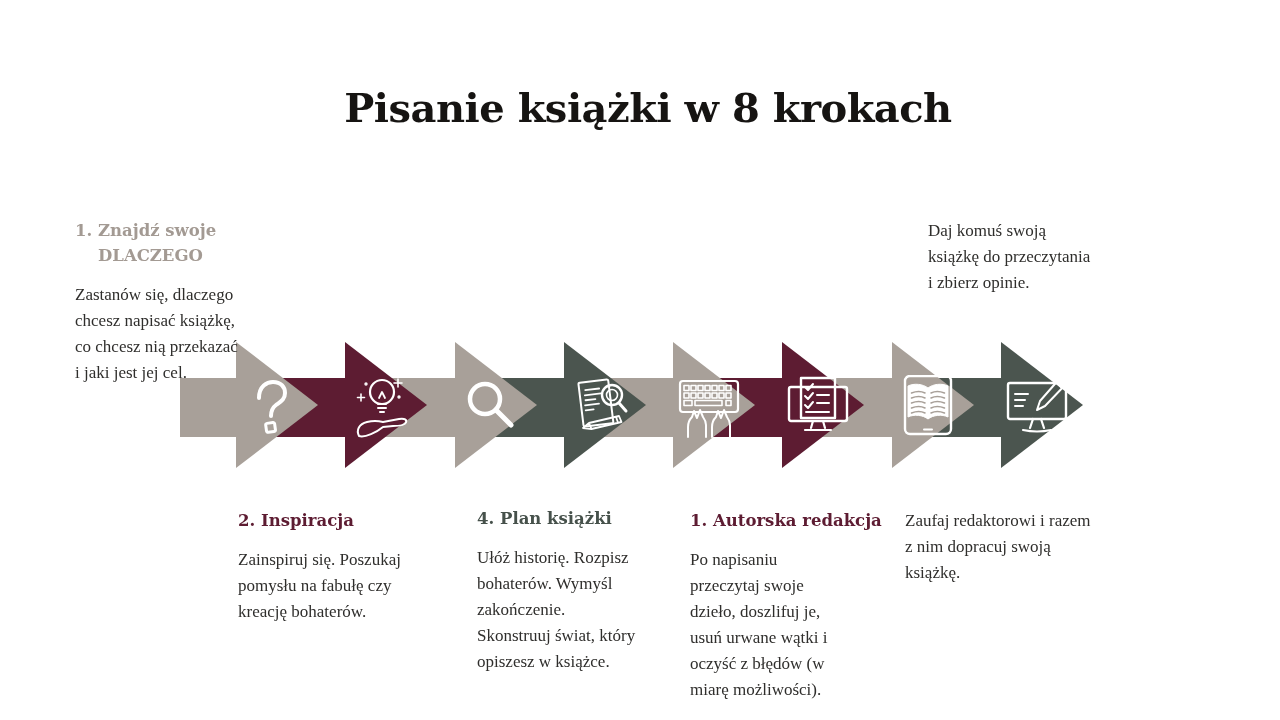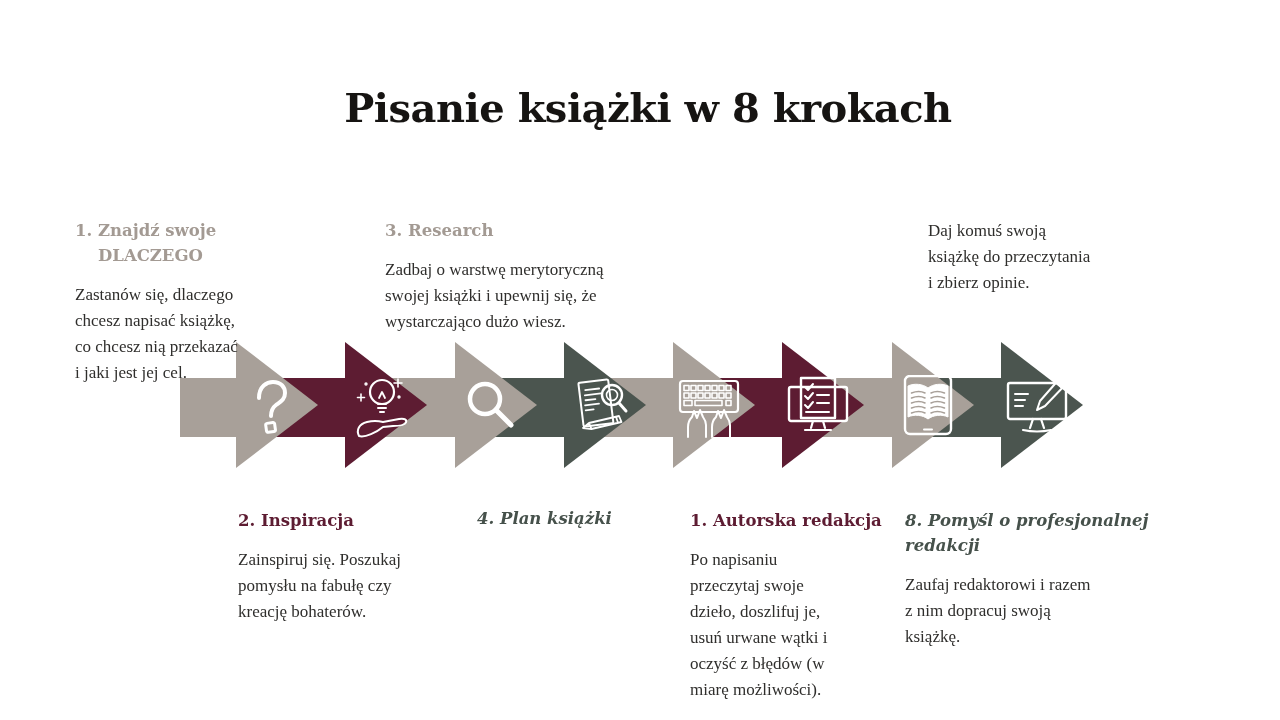--- a/index.html
+++ b/index.html
@@ -17,21 +17,21 @@
   .icon{position:absolute;top:375px;width:64px;height:64px;}
   .icon path,.icon rect,.icon circle,.icon ellipse{vector-effect:non-scaling-stroke;}
   .st{stroke:var(--icon,#ffffff);fill:none;stroke-linecap:round;stroke-linejoin:round;}
   .pagefill{fill:var(--icon,#ffffff);stroke:var(--icon,#ffffff);}
   .pageline{stroke:var(--gray,#a8a099);fill:none;stroke-linecap:round;}
   
   .step{position:absolute;}
   .h{margin:0 0 14px 0;font-family:"DejaVu Serif",serif;font-weight:bold;font-size:16.5px;line-height:25px;white-space:pre-wrap;}
   .hg{color:var(--heading-gray,#a39a93);}
   .hm{color:var(--maroon,#5d1c32);}
-  .hs{color:var(--heading-slate,#46514b);font-style:italic;}
+  .hs{color:var(--heading-slate,#46514b);}
   .b{margin:0;font-size:17px;line-height:26px;color:var(--body-text,#2f2e2c);white-space:pre-line;}
 </style>
 </head>
 <body>
 
 <div class="canvas">
 
   <h1 class="title">Pisanie książki w 8 krokach</h1>
 
   <div>
@@ -120,56 +120,53 @@
 
   <section class="step" style="left:75px;top:218px;width:200px">
     <h2 class="h hg">1. Znajdź swoje
     DLACZEGO</h2>
     <p class="b">Zastanów się, dlaczego
 chcesz napisać książkę,
 co chcesz nią przekazać
 i jaki jest jej cel.</p>
   </section>
 
-  <section class="step" style="left:385px;top:218px;width:260px">
-    <h2 class="h hg">3. Research</h2>
-    <p class="b">Zadbaj o warstwę merytoryczną
-swojej książki i upewnij się, że
-wystarczająco dużo wiesz.</p>
-  </section>
 
 
   <section class="step" style="left:928px;top:218px;width:230px">
     <p class="b">Daj komuś swoją
 książkę do przeczytania
 i zbierz opinie.</p>
   </section>
 
   <section class="step" style="left:238px;top:508px;width:210px">
     <h2 class="h hm">2. Inspiracja</h2>
     <p class="b">Zainspiruj się. Poszukaj
 pomysłu na fabułę czy
 kreację bohaterów.</p>
   </section>
 
   <section class="step" style="left:477px;top:506px;width:210px">
     <h2 class="h hs">4. Plan książki</h2>
+    <p class="b">Ułóż historię. Rozpisz
+bohaterów. Wymyśl
+zakończenie.
+Skonstruuj świat, który
+opiszesz w książce.</p>
   </section>
 
   <section class="step" style="left:690px;top:508px;width:200px">
     <h2 class="h hm">1. Autorska redakcja</h2>
     <p class="b">Po napisaniu
 przeczytaj swoje
 dzieło, doszlifuj je,
 usuń urwane wątki i
 oczyść z błędów (w
 miarę możliwości).</p>
   </section>
 
   <section class="step" style="left:905px;top:508px;width:250px">
-    <h2 class="h hs">8. Pomyśl o profesjonalnej
-redakcji</h2>
     <p class="b">Zaufaj redaktorowi i razem
 z nim dopracuj swoją
 książkę.</p>
   </section>
 
 </div>
 
 </body></html>

